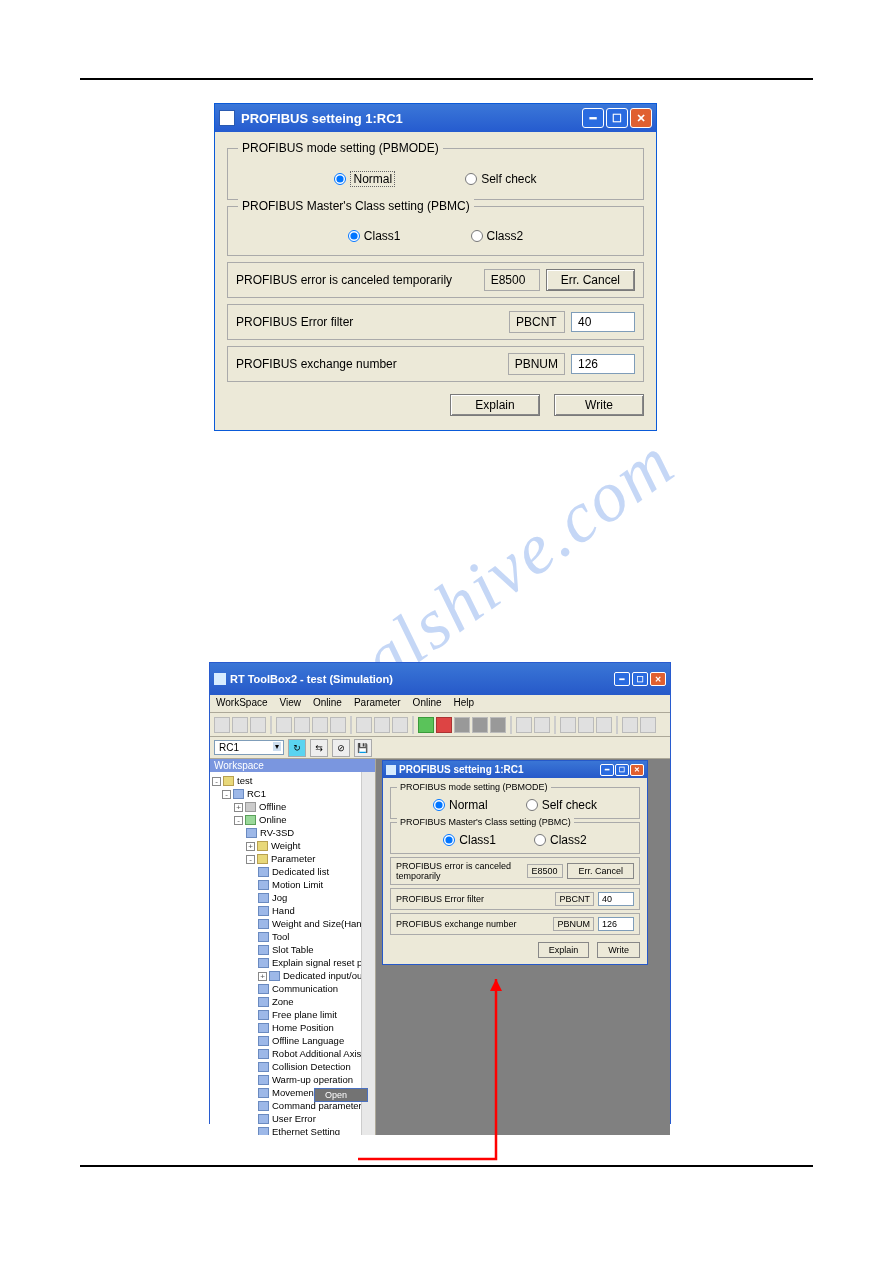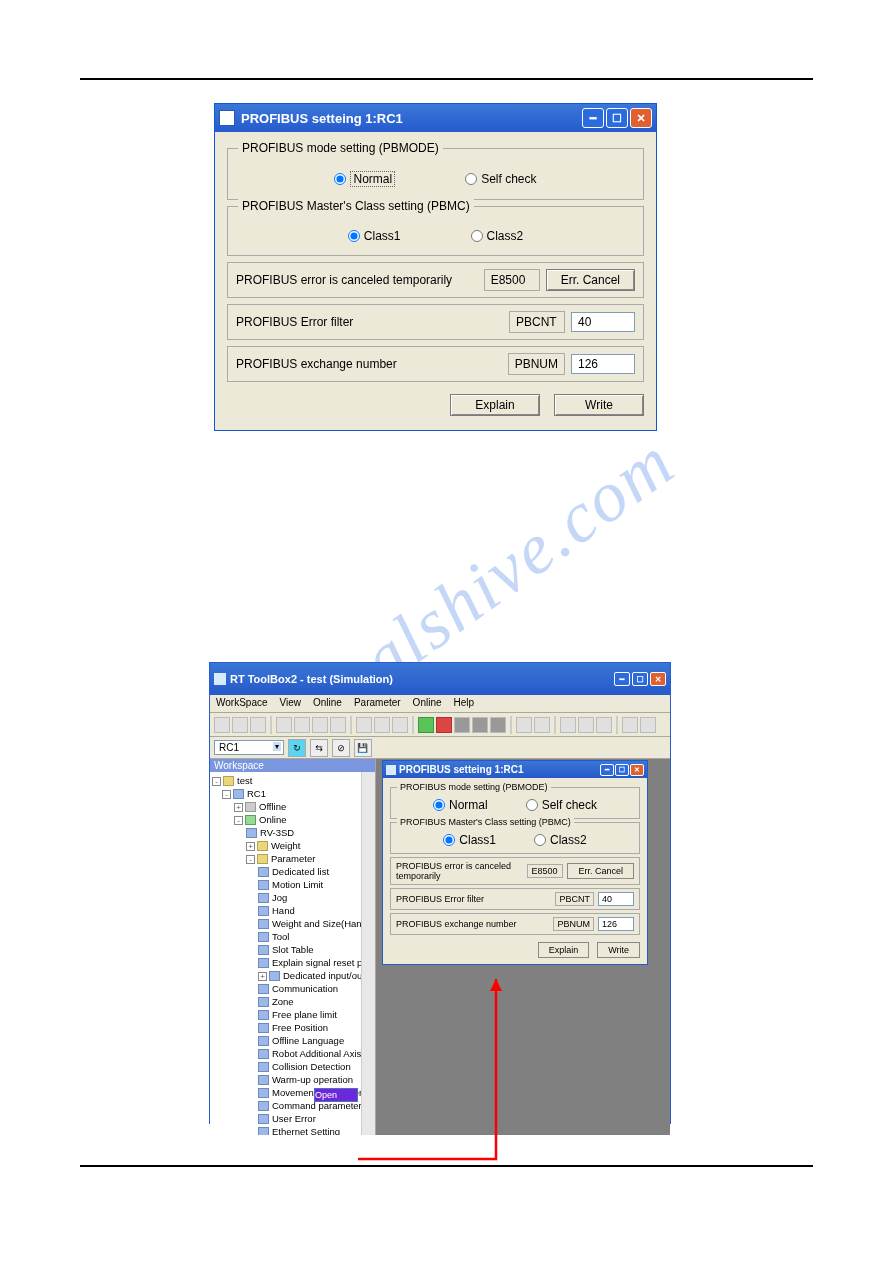--- a/index.html
+++ b/index.html
@@ -64,21 +64,21 @@
   .exp { width:9px; height:9px; border:1px solid #888; text-align:center; line-height:7px; font-size:8px; margin-right:2px; color:#555; }
   .fico { width:11px; height:10px; background:#e8d87a; border:1px solid #b8a050; margin-right:3px; }
   .fico.bl { background:#9db8e8; border-color:#6a8ac0; }
   .fico.gn { background:#9ad89a; border-color:#5aa05a; }
   .fico.gy { background:#ccc; border-color:#999; }
   .lvl1 { padding-left: 10px; }
   .lvl2 { padding-left: 22px; }
   .lvl3 { padding-left: 34px; }
   .lvl4 { padding-left: 46px; }
   .ctxmenu { position:absolute; left: 104px; bottom: 33px; background:#fff; border:1px solid #4a70c0; color:#fff; font-size:9px; }
-  .ctxmenu .mi { background:#6d28d9; padding: 1px 20px 1px 0; }
+  .ctxmenu .mi { background:#737373; padding: 1px 20px 1px 10px; }
   .scrollbar-r { width:14px; background:#e8e8e8; border-left:1px solid #ccc; height:100%; }
 
   .mdiarea { flex:1; background:#808080; position:relative; }
 
   .dialog2 { position:absolute; left: 6px; top: 1px; width: 266px; border:1px solid #2659c9; background:#ece9d8; font-size:9.5px; }
   .dialog2 .titlebar3 { background: linear-gradient(#3a76d6,#2659c9); color:#fff; height:17px; display:flex; align-items:center; padding:0 3px; font-weight:bold; font-size:10px; }
   .dialog2 .titlebar3 .icon { width:10px; height:10px; background:#d7ecff; margin-right:3px; }
   .dialog2 .titlebar3 .spacer { flex:1; }
   .tbtn3 { width:14px; height:12px; margin-left:1px; border:1px solid #fff; border-radius:2px; background:#2a6be0; font-size:7px; display:flex; align-items:center; justify-content:center; color:#fff; }
   .tbtn3.close { background:#e06030; }
@@ -237,21 +237,21 @@
             <div class="node lvl4"><span class="ni fico bl"></span><span>Jog</span></div>
             <div class="node lvl4"><span class="ni fico bl"></span><span>Hand</span></div>
             <div class="node lvl4"><span class="ni fico bl"></span><span>Weight and Size(Han</span></div>
             <div class="node lvl4"><span class="ni fico bl"></span><span>Tool</span></div>
             <div class="node lvl4"><span class="ni fico bl"></span><span>Slot Table</span></div>
             <div class="node lvl4"><span class="ni fico bl"></span><span>Explain signal reset p</span></div>
             <div class="node lvl4"><span class="ni exp">+</span><span class="ni fico bl"></span><span>Dedicated input/outp</span></div>
             <div class="node lvl4"><span class="ni fico bl"></span><span>Communication</span></div>
             <div class="node lvl4"><span class="ni fico bl"></span><span>Zone</span></div>
             <div class="node lvl4"><span class="ni fico bl"></span><span>Free plane limit</span></div>
-            <div class="node lvl4"><span class="ni fico bl"></span><span>Free Position</span></div>
+            <div class="node lvl4"><span class="ni fico bl"></span><span>Home Position</span></div>
             <div class="node lvl4"><span class="ni fico bl"></span><span>Offline Language</span></div>
             <div class="node lvl4"><span class="ni fico bl"></span><span>Robot Additional Axis</span></div>
             <div class="node lvl4"><span class="ni fico bl"></span><span>Collision Detection</span></div>
             <div class="node lvl4"><span class="ni fico bl"></span><span>Warm-up operation</span></div>
             <div class="node lvl4"><span class="ni fico bl"></span><span>Movement parameter</span></div>
             <div class="node lvl4"><span class="ni fico bl"></span><span>Command parameter</span></div>
             <div class="node lvl4"><span class="ni fico bl"></span><span>User Error</span></div>
             <div class="node lvl4"><span class="ni fico bl"></span><span>Ethernet Setting</span></div>
           </div>
       <div class="scrollbar-r"></div>

